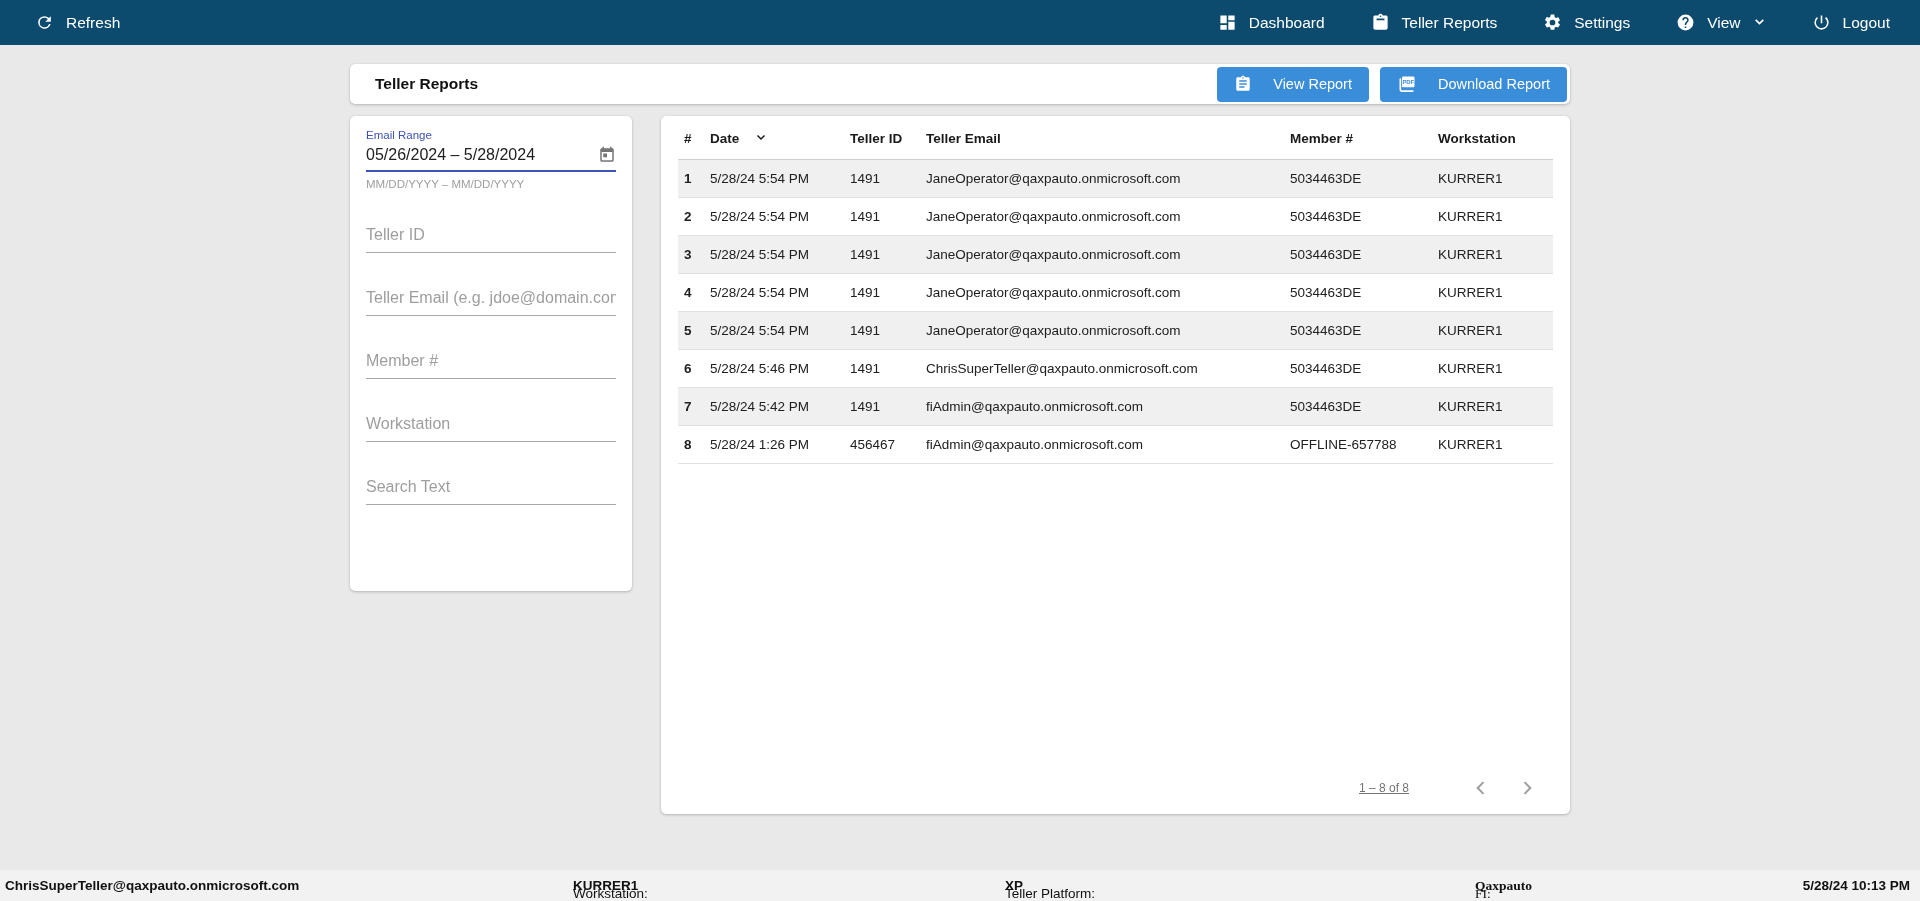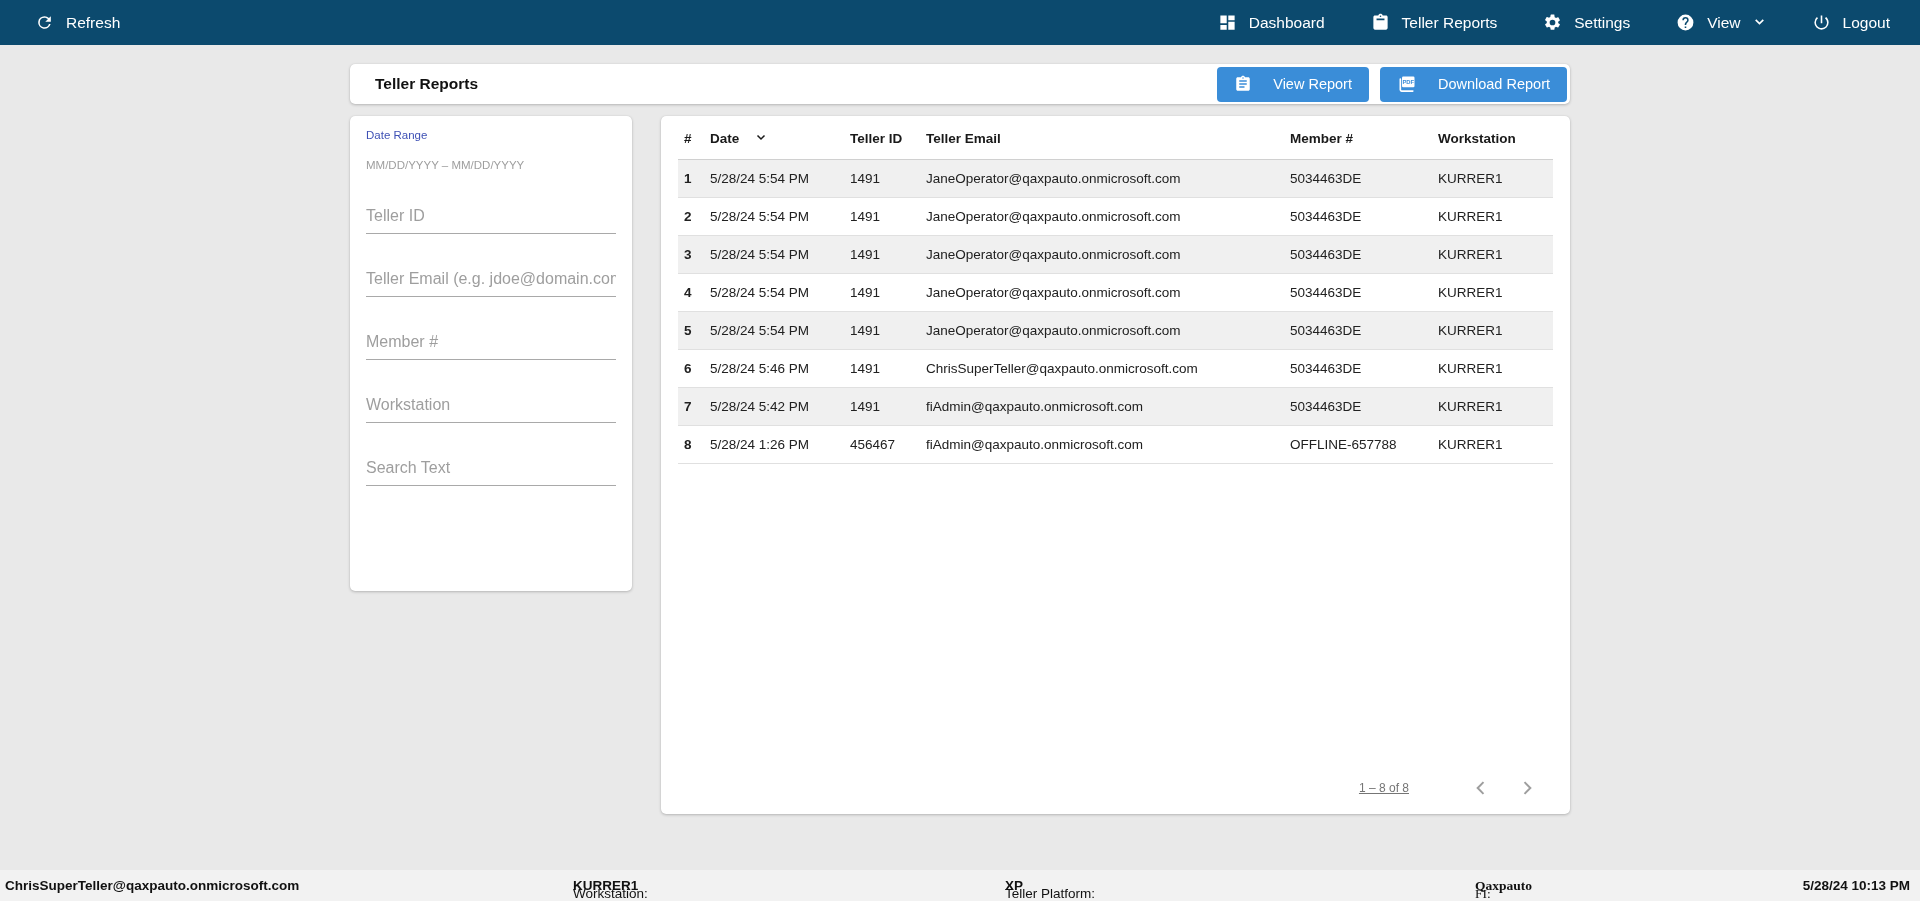--- a/index.html
+++ b/index.html
@@ -38,21 +38,21 @@
     height:35px; display:flex; align-items:center; gap:21px;
     padding:0 17px; font-size:14.5px; font-family:inherit; cursor:pointer; white-space:nowrap;
   }
   .btn svg { display:block; }
   
   .filter-card { left:350px; top:116px; width:282px; height:475px; padding:13px 16px 0 16px; }
   .field-label { font-size:11.5px; color:#3f51b5; }
   .date-row { display:flex; align-items:center; border-bottom:2px solid #3f51b5; padding:3px 0 6px 0; margin-top:2px; }
   .date-value { font-size:16px; color:#212121; flex:1; border:none; outline:none; font-family:inherit; background:transparent; padding:0; }
   .cal-btn { background:none; border:none; padding:0; cursor:pointer; height:18px; }
-  .helper { font-size:11.5px; color:#9e9e9e; margin-top:18px; }
+  .helper { font-size:11.5px; color:#9e9e9e; margin-top:6px; }
   .text-field { margin-top:30px; }
   .text-field input {
     width:100%; border:none; border-bottom:1px solid #a9a9a9; outline:none;
     font-size:16px; font-family:inherit; color:#212121; padding:6px 0 8px 0; background:transparent;
   }
   .text-field input::placeholder { color:#9e9e9e; opacity:1; }
   .filter-buttons { display:flex; justify-content:center; gap:34px; margin-top:40px; }
   .btn.small { padding:0 18px; font-size:14.5px; gap:12px; }
   
   .table-card { left:661px; top:116px; width:909px; height:698px; }
@@ -165,21 +165,29 @@
           <text x="13.5" y="12.5" font-size="7" font-weight="bold" fill="#3a8dd8" text-anchor="middle" font-family="Liberation Sans, sans-serif">PDF</text>
           <path d="M4 6v13a1.5 1.5 0 0 0 1.5 1.5H19" stroke="#fff" stroke-width="2" fill="none" stroke-linecap="round"></path>
         </svg>
       </span>
       <span>Download Report</span>
     </button>
   </div>
 </div>
 
 <div class="card filter-card">
-  <div class="field-label">Date Range</div>
+  <div class="field-label">Email Range</div>
+  <div class="date-row">
+    <input class="date-value" value="05/26/2024 – 5/28/2024" style="">
+    <button class="cal-btn">
+      <svg width="18" height="18" viewBox="0 0 24 24">
+          <path fill="#757575" d="M19 3h-1V1h-2v2H8V1H6v2H5c-1.11 0-1.99.9-1.99 2L3 19c0 1.1.89 2 2 2h14c1.1 0 2-.9 2-2V5c0-1.1-.9-2-2-2zm0 16H5V8h14v11zM7 10h5v5H7v-5z"></path>
+        </svg>
+    </button>
+  </div>
   <div class="helper">MM/DD/YYYY – MM/DD/YYYY</div>
 
   <div class="text-field">
     <input placeholder="Teller ID" style="">
   </div>
   <div class="text-field">
     <input placeholder="Teller Email (e.g. jdoe@domain.com)" style="">
   </div>
   <div class="text-field">
     <input placeholder="Member #" style="">

